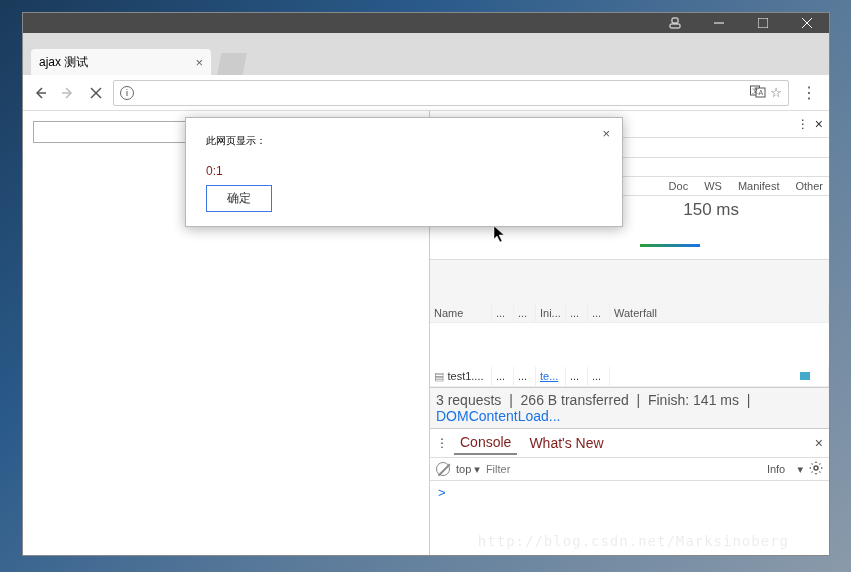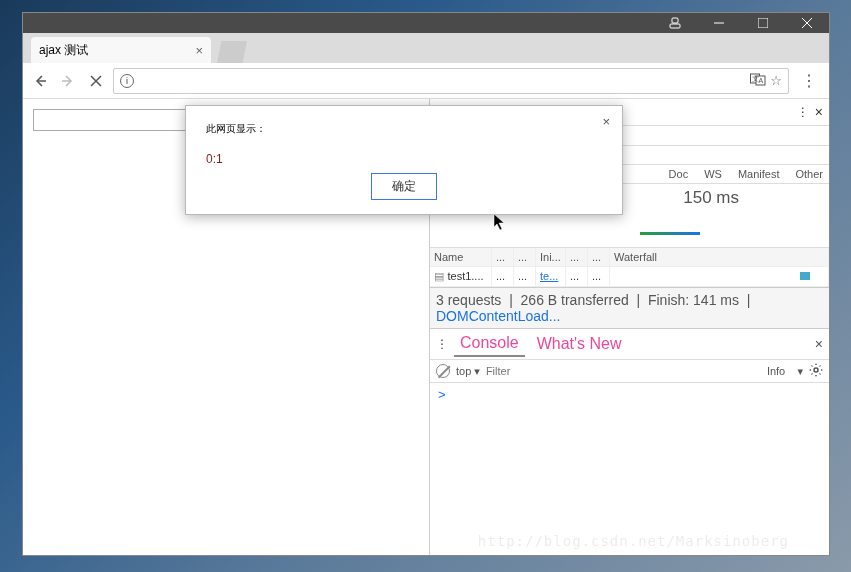--- a/index.html
+++ b/index.html
@@ -1,21 +1,21 @@
 <!DOCTYPE html>
 <html><head>
 <meta charset="utf-8">
 <style>
   * { box-sizing: border-box; margin: 0; padding: 0; font-family: "Segoe UI", Arial, sans-serif; }
   body { background: linear-gradient(135deg,#1a3a5a 0%,#2a5a8a 30%,#5a7a9a 60%,#8a9aaa 100%); width:851px; height:572px; overflow:hidden; position:relative; }
   .window { position:absolute; left:22px; top:12px; width:808px; height:544px; background:#fff; border:1px solid #888; display:flex; flex-direction:column; }
   .titlebar { height:20px; background:#4a4a4a; display:flex; justify-content:flex-end; align-items:center; }
   .titlebtn { width:44px; height:20px; display:flex; align-items:center; justify-content:center; color:#fff; font-size:12px; }
   .titlebtn svg { stroke:#fff; fill:none; }
-  .tabstrip { height:30px; background:#dcdcdc; display:flex; align-items:flex-end; }
+  .tabstrip { height:42px; background:#dcdcdc; display:flex; align-items:flex-end; }
   .tab { background:#f8f8f8; height:26px; width:180px; margin-left:8px; border-top-left-radius:4px; border-top-right-radius:4px; display:flex; align-items:center; padding:0 8px; font-size:12px; position:relative; }
   .tab .closex { position:absolute; right:8px; color:#666; font-size:13px; }
   .newtab { width:30px; height:22px; background:#ccc; margin-left:6px; clip-path: polygon(15% 0,100% 0,85% 100%,0 100%); }
   .addrbar { height:36px; border-bottom:1px solid #ddd; display:flex; align-items:center; padding:0 6px; gap:6px; }
   .navicon { width:22px; height:22px; display:flex; align-items:center; justify-content:center; color:#555; }
   .navicon.dis { color:#bbb; }
   .omnibox { flex:1; height:26px; border:1px solid #ccc; border-radius:2px; display:flex; align-items:center; padding:0 6px; font-size:13px; color:#333; gap:4px;}
   .omnibox .info { width:14px; height:14px; border:1px solid #666; border-radius:50%; display:flex; align-items:center; justify-content:center; font-size:9px;}
   .staricon { color:#666; }
   .menuicon { color:#555; font-size:16px; padding:0 6px;}
@@ -26,42 +26,42 @@
   .dt-row { display:flex; align-items:center; border-bottom:1px solid #ddd; padding:3px 6px; gap:6px; min-height:26px;}
   .dt-tab { color:#333; padding:2px 3px; }
   .dt-tab.active { color:#1a73e8; border-bottom:2px solid #1a73e8; }
   .filterbar { display:flex; gap:8px; padding:3px 6px; border-bottom:1px solid #ddd; font-size:11px; color:#555; align-items:center;}
   .checkbox { width:11px; height:11px; border:1px solid #888; display:inline-block; margin-right:3px; vertical-align:middle;}
   .timeline { height:64px; border-bottom:1px solid #ddd; position:relative; }
   .timeline .ms { position:absolute; top:4px; right:90px; font-size:17px; color:#555;}
   .timeline .bar { position:absolute; bottom:12px; left:210px; width:60px; height:3px; background:linear-gradient(to right,#2a9d3a,#1a73e8);}
   .nettable { border-bottom:1px solid #ccc; }
   .nettable .hdr, .nettable .rowd { display:flex; font-size:11px; border-bottom:1px solid #eee;}
-  .nettable .cell { padding:3px 4px; border-right:1px solid #eee; overflow:hidden; white-space:nowrap; text-overflow:ellipsis;}
+  .nettable .cell { padding:3px 4px; border-right:1px solid #eee; overflow:hidden; white-space:nowrap; text-overflow:ellipsis;margin-top:44px;}
   .nettable .hdr { background:#f5f5f5; color:#555;}
   .c-name{width:62px;} .c-d{width:22px;} .c-ini{width:30px;} .c-wf{flex:1; position:relative;}
   .wfbar { position:absolute; top:5px; right:18px; width:10px; height:8px; background:#4ac; }
   .status { padding:4px 6px; font-size:14px; color:#555; border-bottom:1px solid #ccc; background:#f5f5f5;}
   .status .link { color:#1a73e8;}
   .drawer-tabs { display:flex; align-items:center; padding:2px 6px; border-bottom:1px solid #ddd; gap:6px;}
-  .drawer-tabs .t { padding:3px 6px; font-size:16px; color:#ec4899;}
+  .drawer-tabs .t { padding:3px 6px; font-size:14px; color:#7f1d1d;}
   .drawer-tabs .t.active { border-bottom:2px solid #888;}
   .drawer-tabs .close { margin-left:auto; color:#555; font-size:14px;}
   .consolectl { display:flex; align-items:center; padding:3px 6px; gap:6px; border-bottom:1px solid #ddd; font-size:11px; color:#555;}
   .consolectl .no { width:14px; height:14px; border:1.5px solid #888; border-radius:50%; position:relative;}
   .consolectl .no::after { content:""; position:absolute; width:16px; height:1.5px; background:#888; transform:rotate(-45deg); top:6px; left:-1px;}
   .consolectl .filt { border:none; outline:none; font-size:11px; width:110px; color:#888; background:transparent;}
   .consolectl .gear { margin-left:auto; width:14px; height:14px;}
   .consolebody { padding:4px 8px; color:#1a73e8; font-size:13px; flex:1;}
   
   .alert { position:absolute; left:162px; top:6px; width:438px; background:#fff; border:1px solid #b8b8b8; box-shadow:0 2px 12px rgba(0,0,0,0.3); padding:16px 20px 14px 20px; z-index:50; font-size:13px;}
   .alert .title { font-size:10px; margin-bottom:16px;}
   .alert .msg { font-size:12px; color:#7f1d1d; margin-bottom:7px;}
   .alert .close { position:absolute; top:8px; right:12px; color:#555; cursor:pointer;}
-  .alert .btnrow { display:flex; justify-content:center;}
+  .alert .btnrow { display:flex; justify-content:flex-start;}
   .alert button { border:1px solid #3b78e7; background:#fff; color:#333; padding:4px 20px; font-size:12px; position:relative;}
   .cursor { position:absolute; left:470px; top:114px; z-index:60; pointer-events:none;}
   .watermark { position:absolute; bottom:6px; right:40px; color:rgba(0,0,0,0.08); font-size:14px; font-family:monospace; letter-spacing:1px;}
 </style>
 </head>
 <body>
 
 <div class="window">
   <div class="titlebar">
     <div class="titlebtn">

